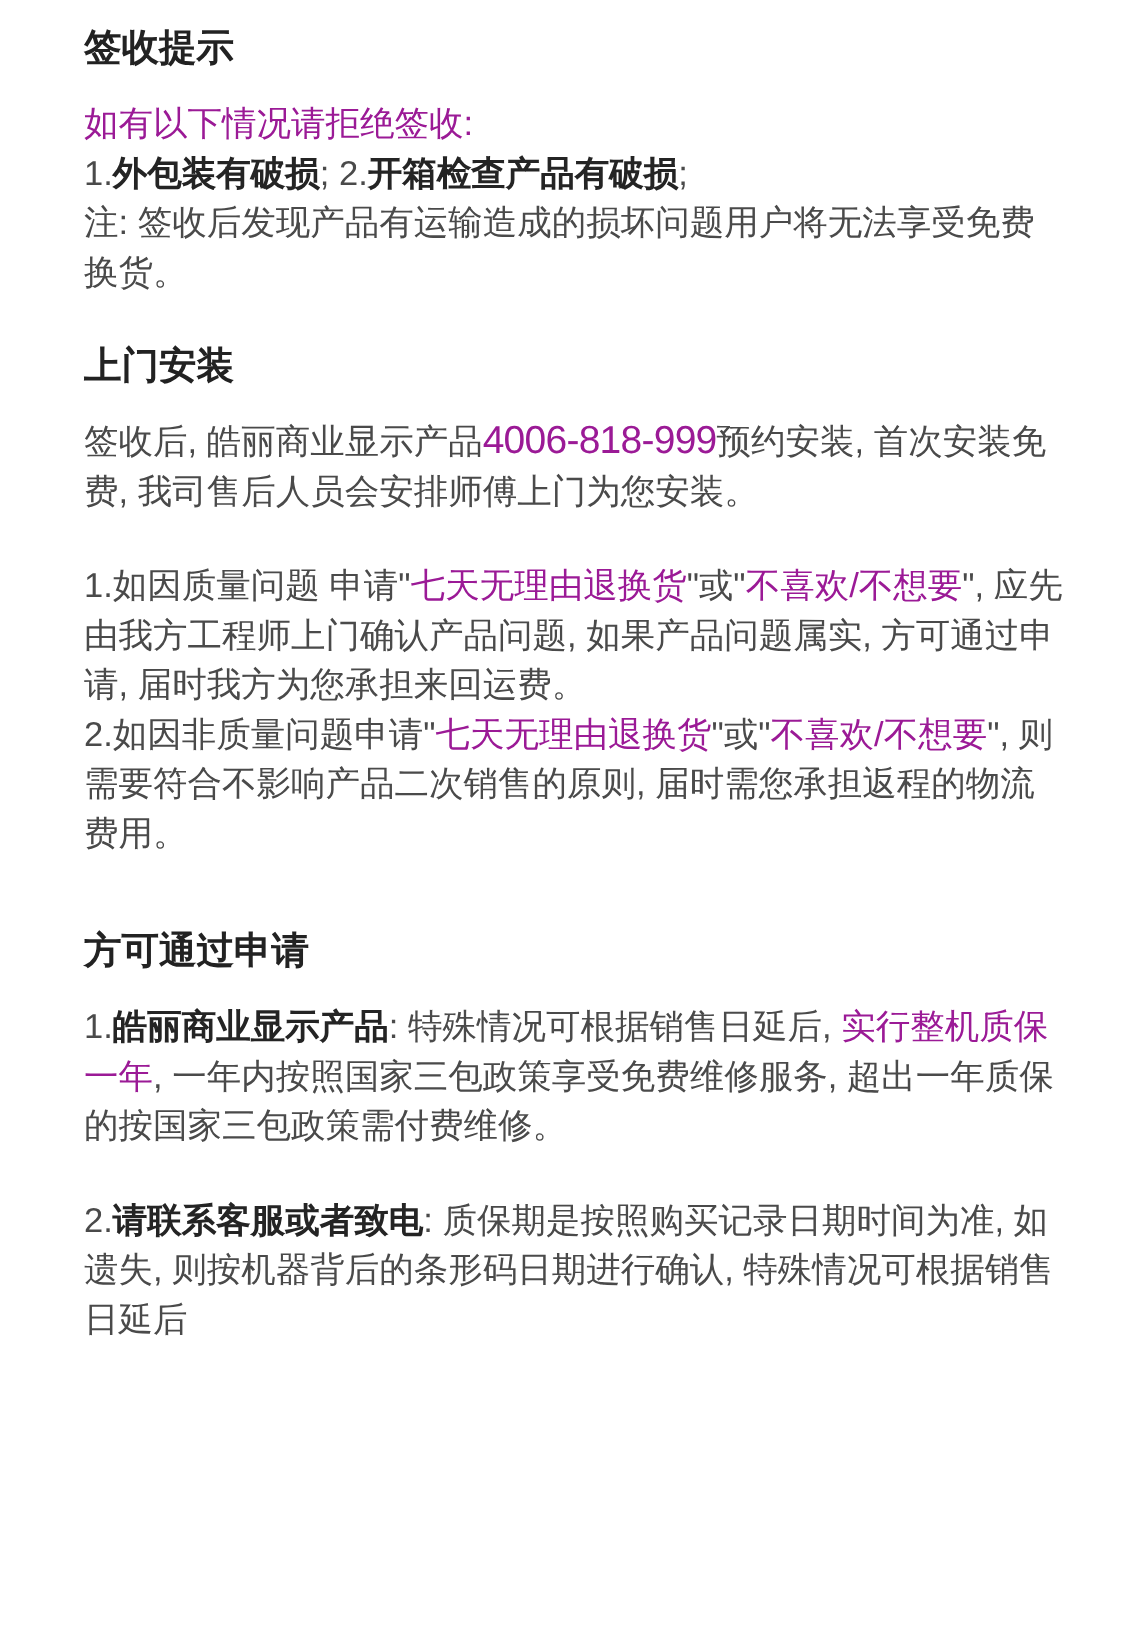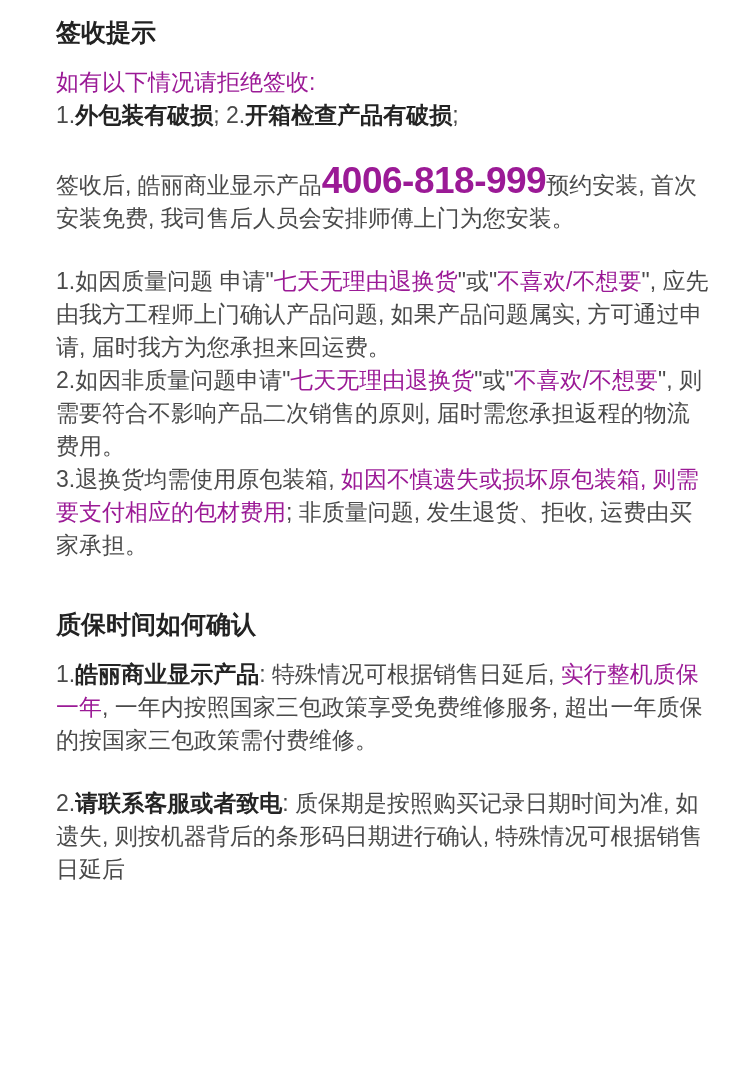--- a/index.html
+++ b/index.html
@@ -29,59 +29,60 @@
     margin:0;
     font-size:23px;line-height:33px;
     color:var(--body-text);
     word-break:break-all;
   }
   .para-gap{margin-top:30px;}
   .run{color:inherit;}
   .run-bold{font-weight:700;color:#242424;margin-top:40px;}
   .run-accent{font-weight:400;color:var(--accent);}
   .run-phone{
-    font-weight:700;color:var(--accent);
-    font-size:37px;line-height:1;letter-spacing:-0.5px;
+    font-weight:400;color:var(--accent);
+    font-size:26px;line-height:1;letter-spacing:-0.5px;
   }
 </style>
 </head>
 <body>
 
 <div class="page">
 
   <section class="section">
     <h2 class="section-title">签收提示</h2>
     <p class="para">
       <span class="run run-accent">如有以下情况请拒绝签收:</span>
     </p>
     <p class="para">
       <span class="run">1.</span><span class="run run-bold">外包装有破损</span><span class="run">; 2.</span><span class="run run-bold">开箱检查产品有破损</span><span class="run">;</span>
     </p>
+    <p class="para">
+      <span class="run">注: 签收后发现产品有运输造成的损坏问题用户将无法享受免费换货。</span>
+    </p>
   </section>
 
   <section class="section">
+    <h2 class="section-title">上门安装</h2>
     <p class="para">
       <span class="run">签收后, 皓丽商业显示产品</span><span class="run run-phone">4006-818-999</span><span class="run">预约安装, 首次安装免费, 我司售后人员会安排师傅上门为您安装。</span>
     </p>
   </section>
 
   <section class="section">
     <p class="para">
       <span class="run">1.如因质量问题 申请"</span><span class="run run-accent">七天无理由退换货</span><span class="run">"或"</span><span class="run run-accent">不喜欢/不想要</span><span class="run">", 应先由我方工程师上门确认产品问题, 如果产品问题属实, 方可通过申请, 届时我方为您承担来回运费。</span>
     </p>
     <p class="para">
       <span class="run">2.如因非质量问题申请"</span><span class="run run-accent">七天无理由退换货</span><span class="run">"或"</span><span class="run run-accent">不喜欢/不想要</span><span class="run">", 则需要符合不影响产品二次销售的原则, 届时需您承担返程的物流费用。</span>
     </p>
-    <p class="para">
-      <span class="run">3.退换货均需使用原包装箱, </span><span class="run run-accent">如因不慎遗失或损坏原包装箱, 则需要支付相应的包材费用</span><span class="run">; 非质量问题, 发生退货、拒收, 运费由买家承担。</span>
-    </p>
   </section>
 
   <section class="section section-warranty">
-    <h2 class="section-title">质保时间如何确认</h2>
+    <h2 class="section-title">方可通过申请</h2>
     <p class="para">
       <span class="run">1.</span><span class="run run-bold">皓丽商业显示产品</span><span class="run">: 特殊情况可根据销售日延后, </span><span class="run run-accent">实行整机质保一年</span><span class="run">, 一年内按照国家三包政策享受免费维修服务, 超出一年质保的按国家三包政策需付费维修。</span>
     </p>
     <p class="para para-gap">
       <span class="run">2.</span><span class="run run-bold">请联系客服或者致电</span><span class="run">: 质保期是按照购买记录日期时间为准, 如遗失, 则按机器背后的条形码日期进行确认, 特殊情况可根据销售日延后</span>
     </p>
   </section>
 
 </div>
 

